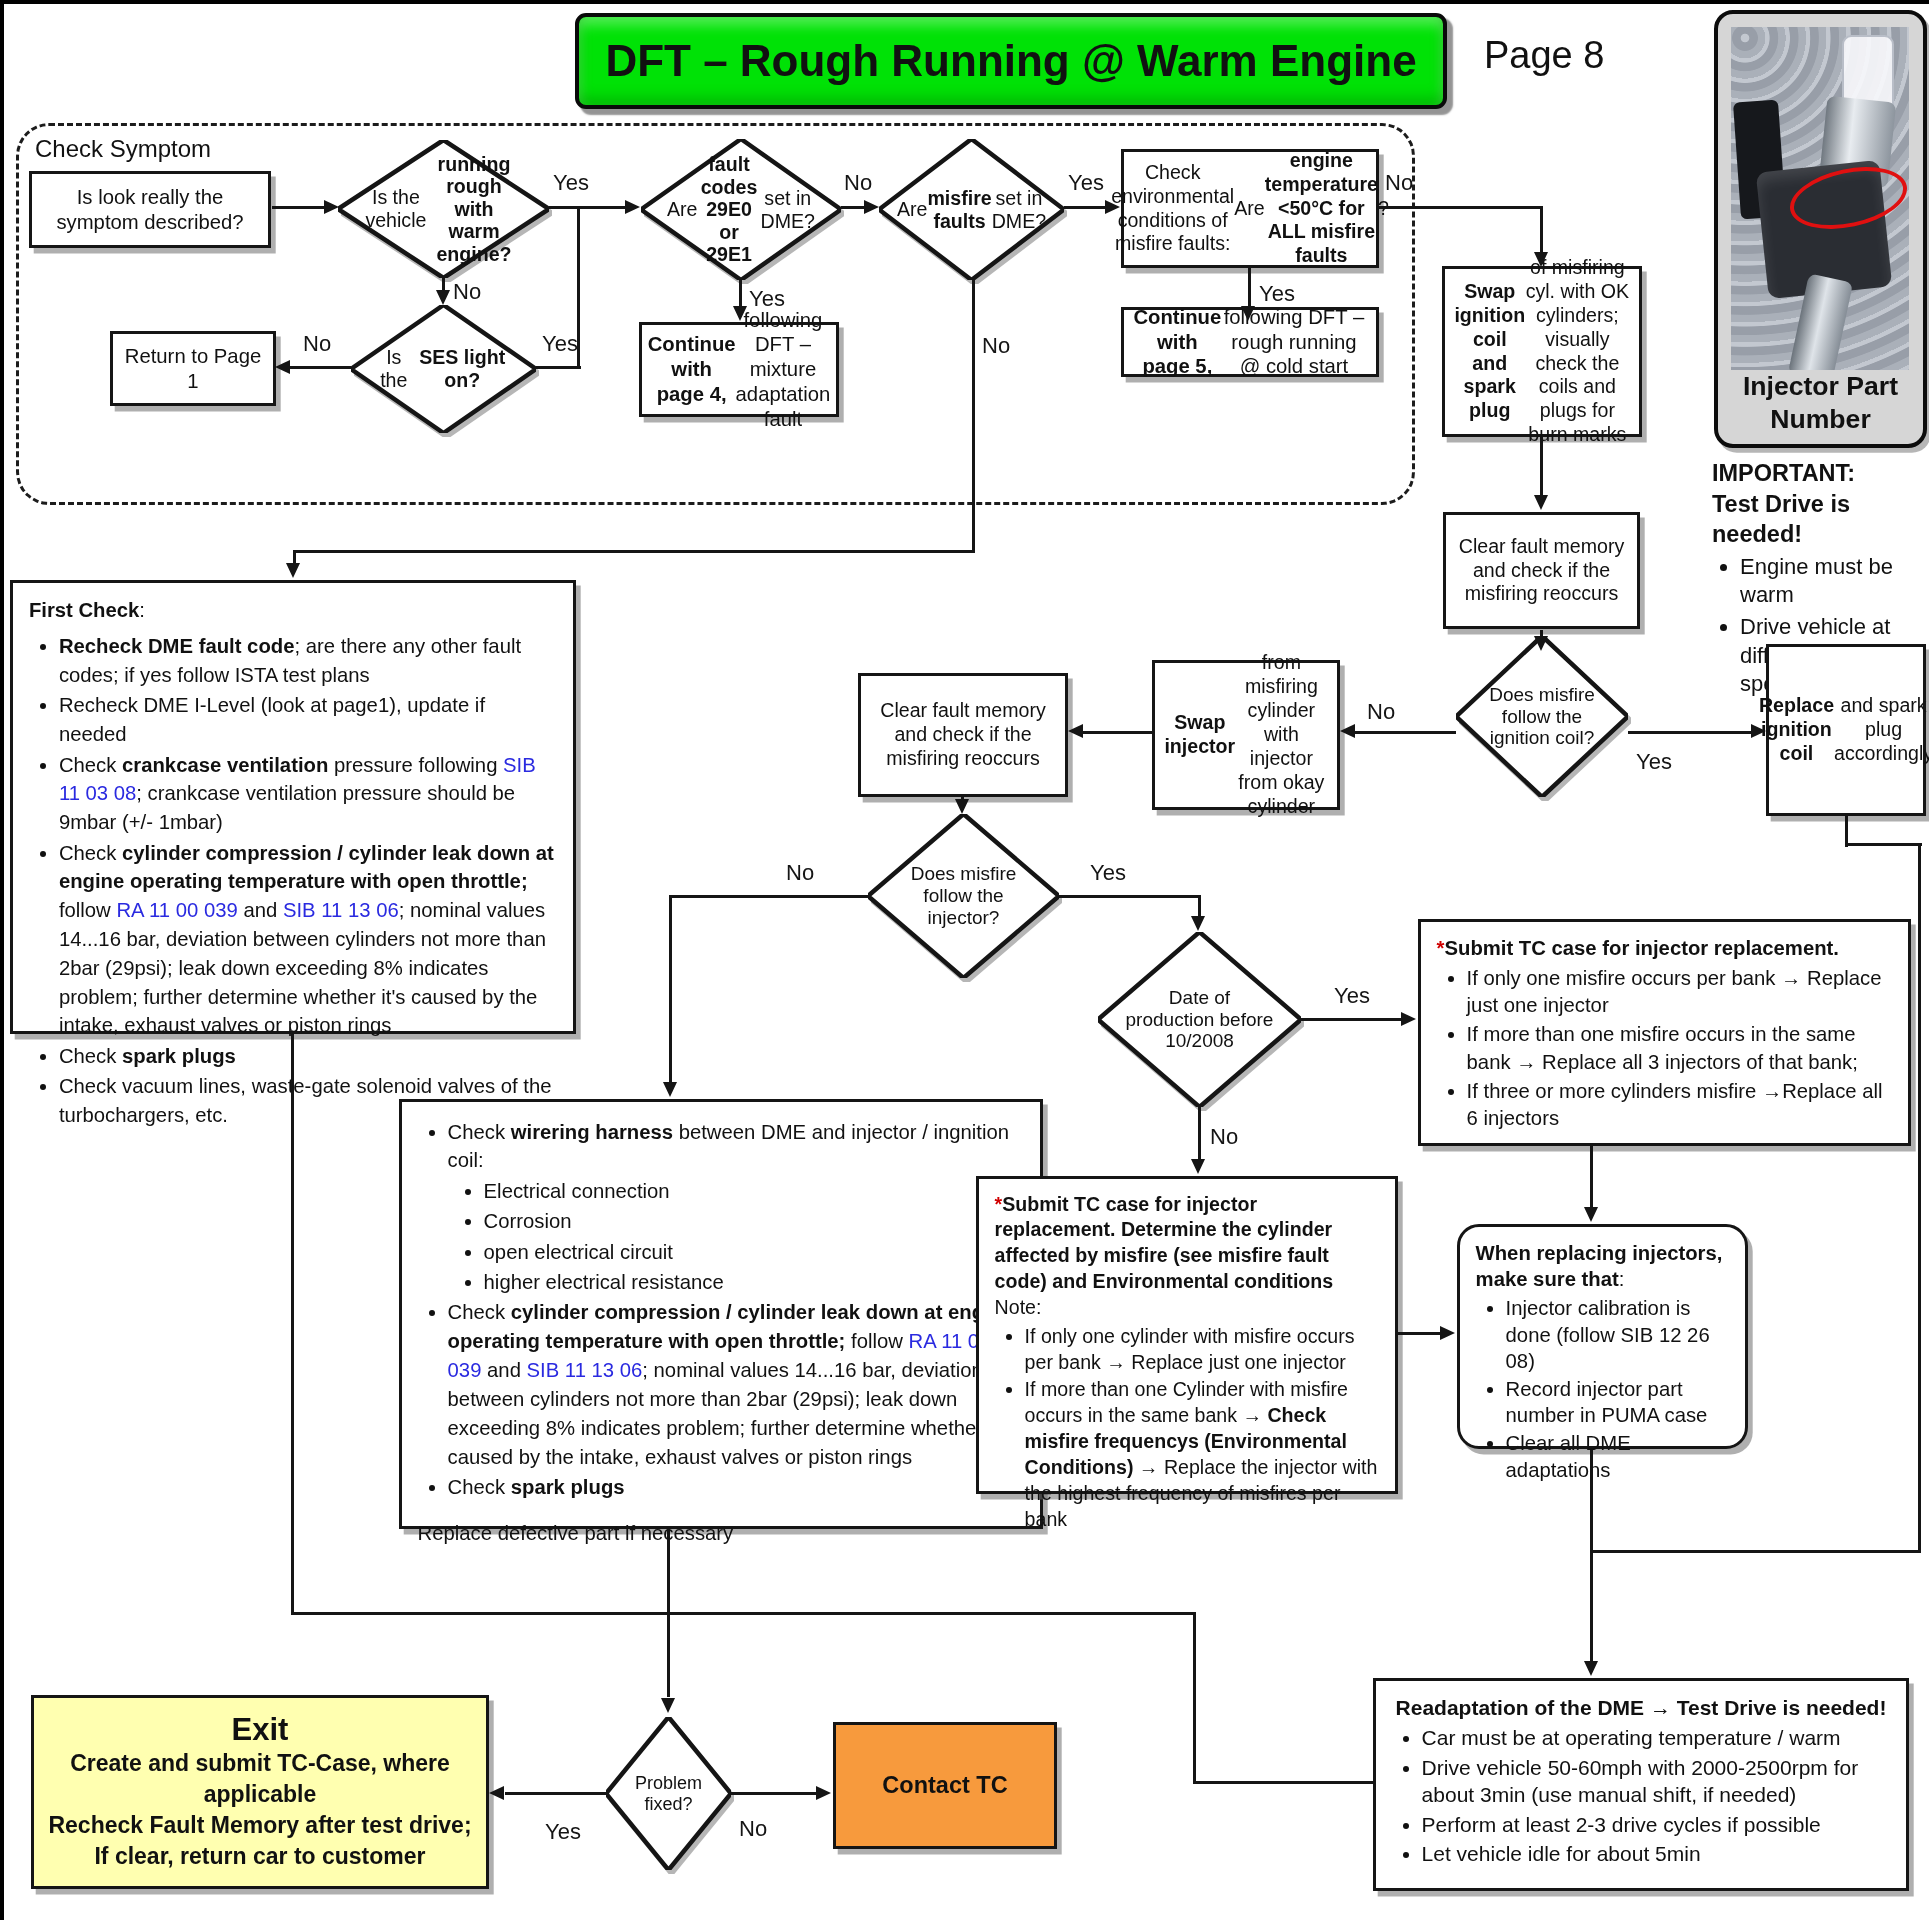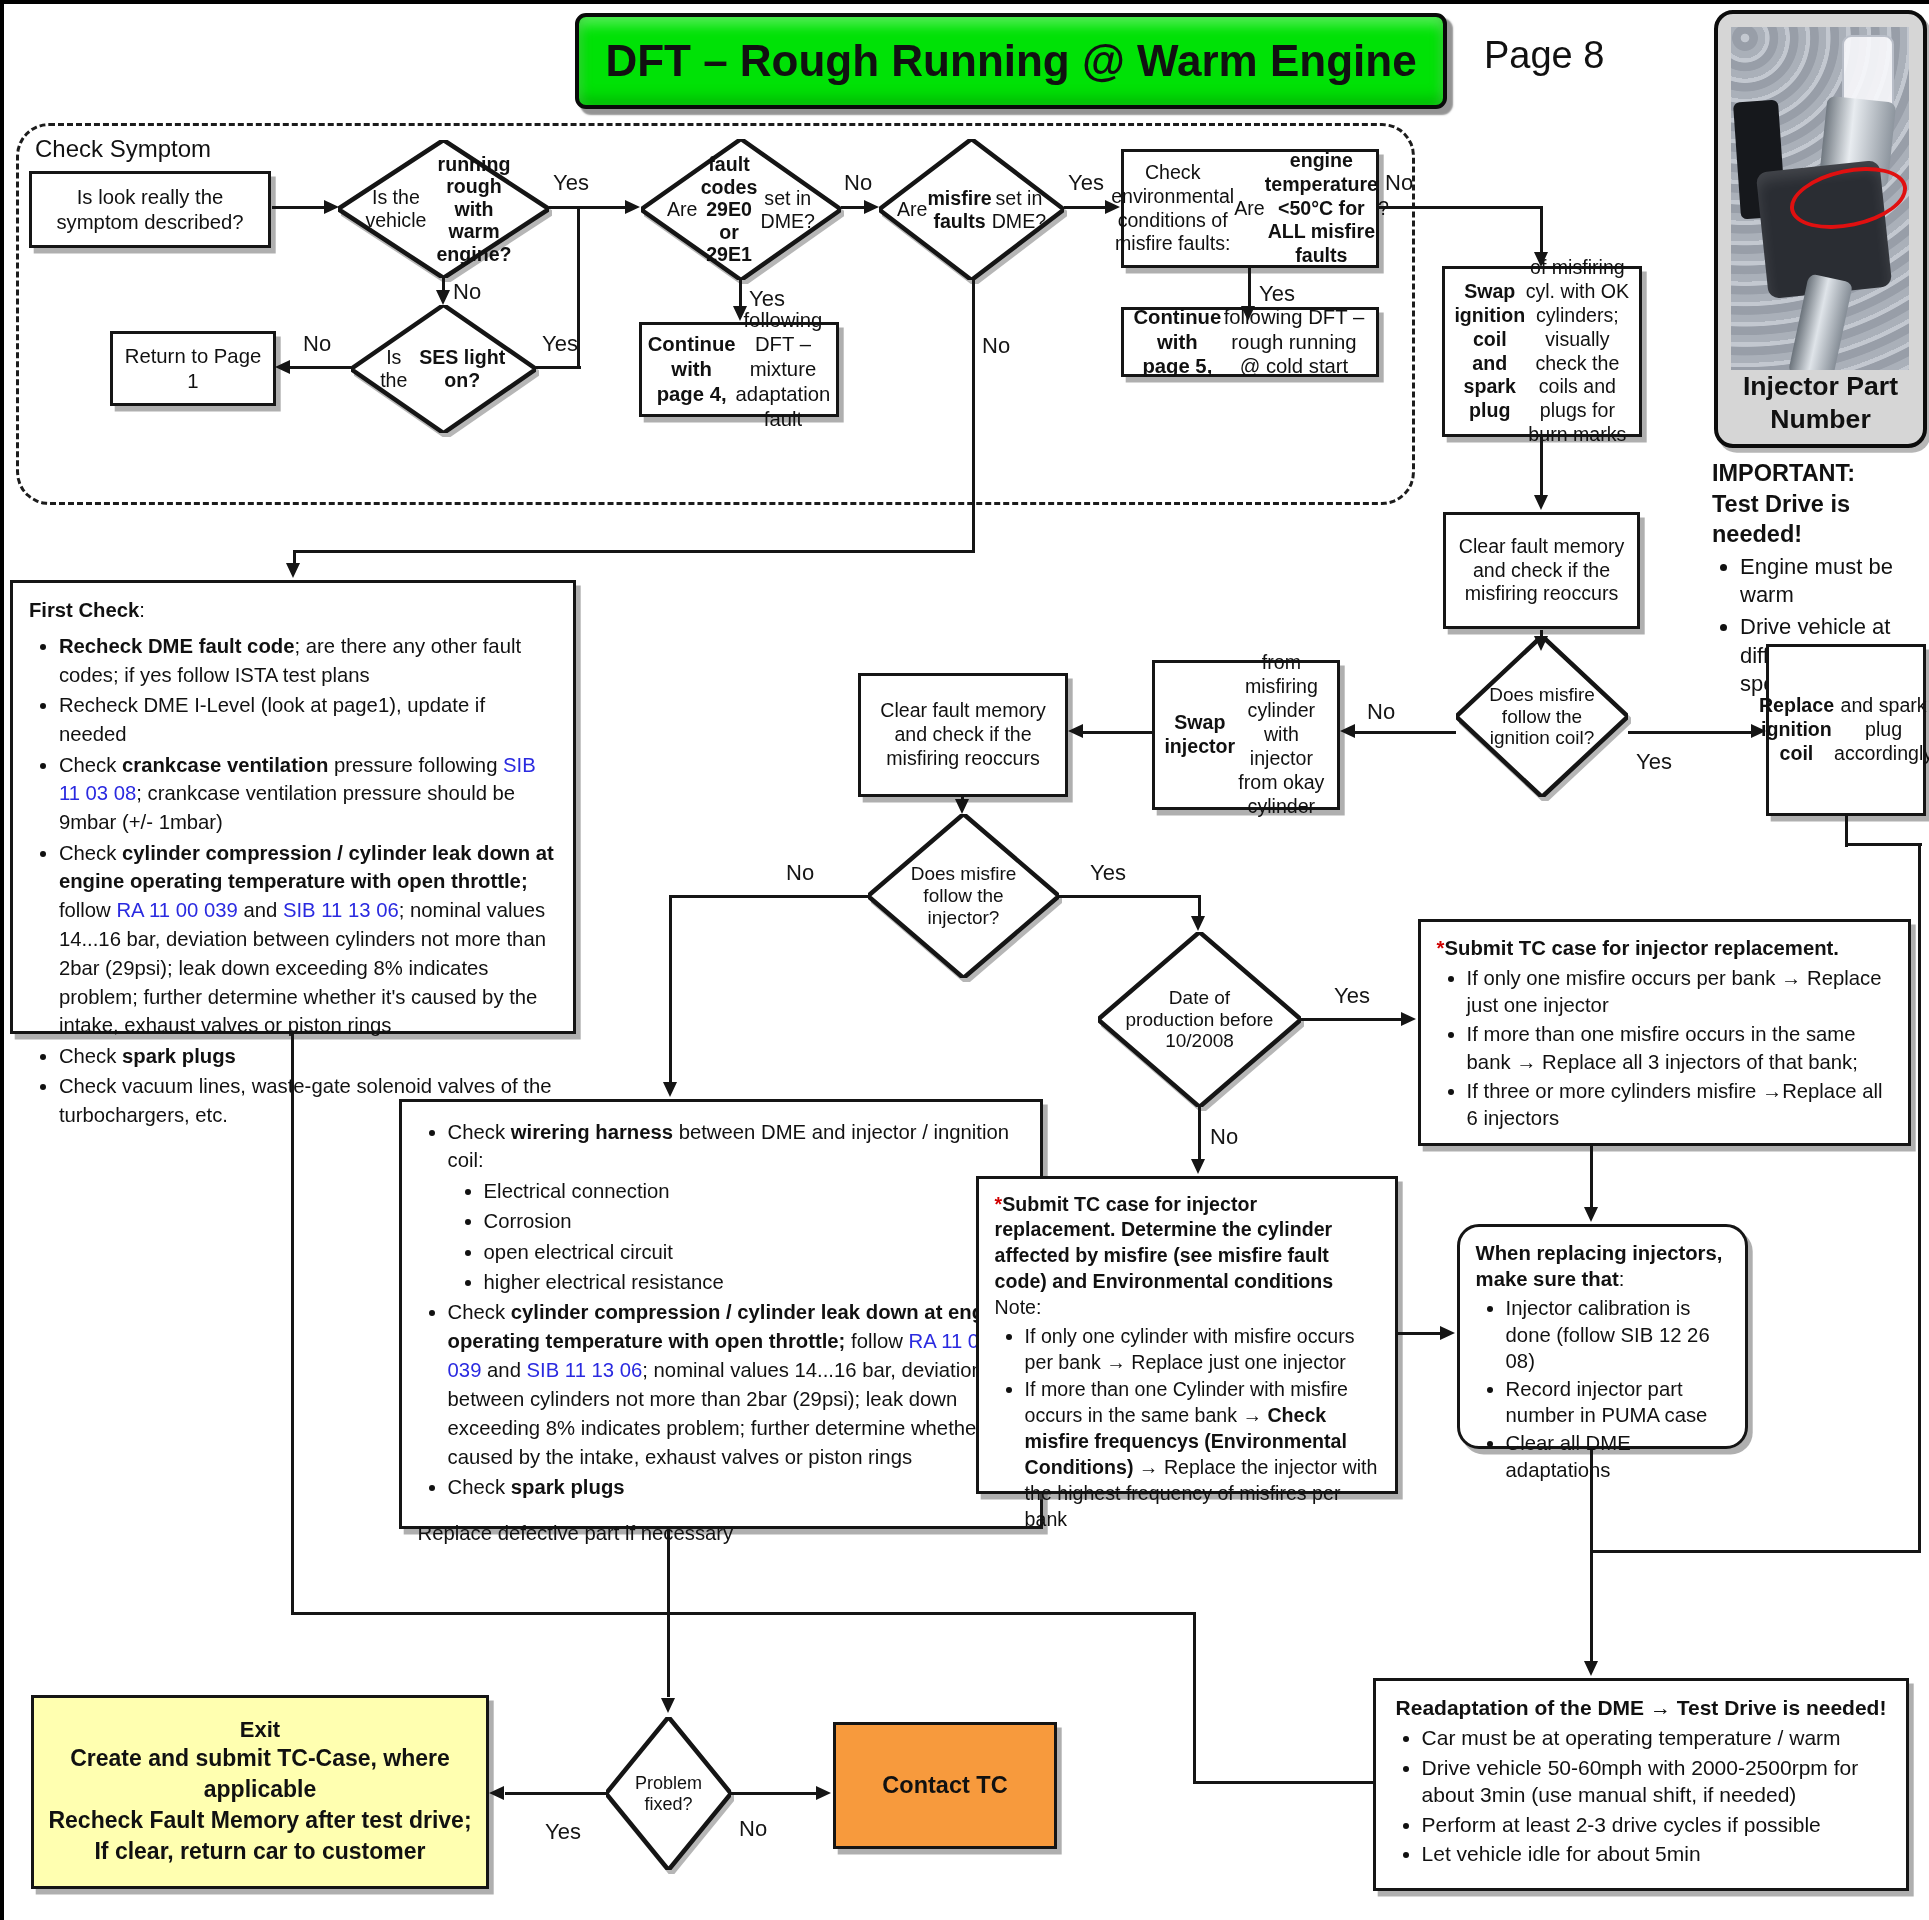--- a/index.html
+++ b/index.html
@@ -56,21 +56,21 @@
   #injector-caption{position:absolute;left:0;bottom:7.8px;width:100%;text-align:center;
                     font-size:26.6px;font-weight:bold;line-height:1.25;}
   #important-block{position:absolute;left:1708px;top:454px;width:221px;font-size:22px;line-height:1.3;}
   #important-block .hd{font-weight:bold;font-size:23.5px;}
   #important-block ul{margin:3.1px 0 0 0;padding-left:28px;}
   #important-block li{margin-bottom:3.1px;}
 
   #exit-box{position:absolute;left:27px;top:1691px;width:458px;height:194px;box-sizing:border-box;
             background:#ffffb0;border:3.9px solid #151515;box-shadow:4.7px 5.5px 0 rgba(110,110,110,.55);
             display:flex;flex-direction:column;align-items:center;justify-content:center;text-align:center;}
-  #exit-box .xt{font-size:22px;font-weight:bold;margin-bottom:0;}
+  #exit-box .xt{font-size:31px;font-weight:bold;margin-bottom:0;}
   #exit-box .xl{font-size:23px;font-weight:bold;line-height:1.35;}
   #contact-box{position:absolute;left:829px;top:1718px;width:224px;height:127px;box-sizing:border-box;
                background:#f79a3d;border:3.9px solid #151515;box-shadow:4.7px 5.5px 0 rgba(110,110,110,.55);
                display:flex;align-items:center;justify-content:center;font-size:23.5px;font-weight:bold;}
 </style>
 </head>
 <body>
 
 <div id="page">
 

